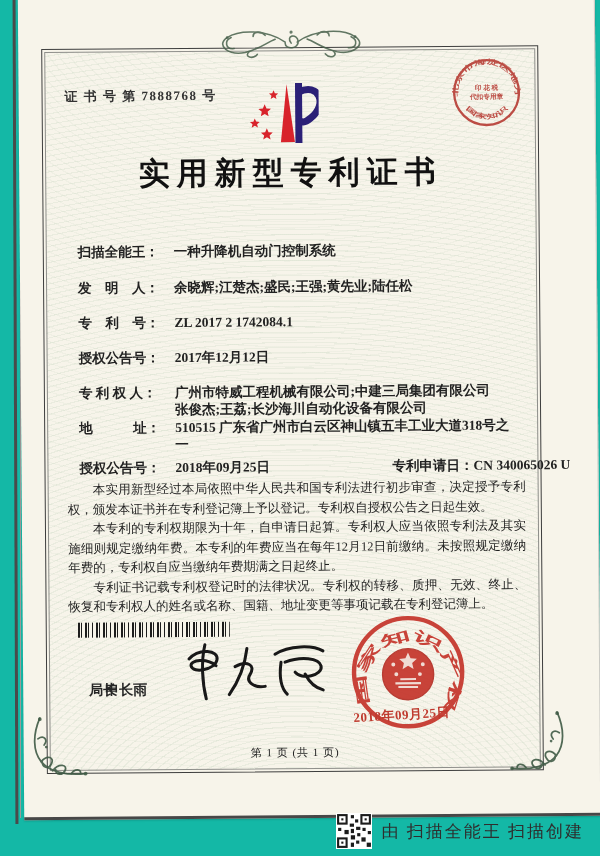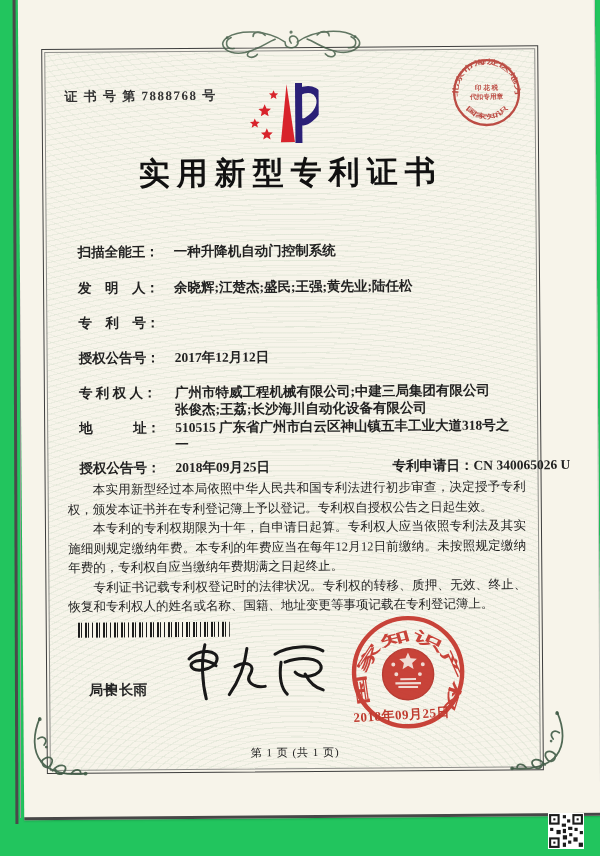--- a/index.html
+++ b/index.html
@@ -6,21 +6,21 @@
     --seal-red:#bf3a2e;
     --logo-red:#d8232b;
     --logo-navy:#2b2077;
     --ornament-green:#47604b;
     --paper:#f7f4ea;
     --ink:#262626;
   }
   *{margin:0;padding:0;box-sizing:border-box;}
   html,body{width:600px;height:856px;overflow:hidden;}
   body{background:#fdfdfd;font-family:"Liberation Serif","DejaVu Serif",serif;color:var(--ink);}
-  #photo{position:relative;width:600px;height:856px;background:#22c55e;overflow:hidden;}
+  #photo{position:relative;width:600px;height:856px;background:#14b8a6;overflow:hidden;}
 
   
   .page-edge-dark{position:absolute;left:14px;top:0;width:3px;height:824px;background:#4a4a4a;transform:rotate(-0.2deg);}
   .page-edge-light{position:absolute;left:20px;top:0;width:1px;height:818px;background:#9a9a9a;}
 
   .paper{position:absolute;left:21px;top:-8px;width:577px;height:826px;background:var(--paper);
          transform:rotate(-0.45deg);transform-origin:50% 50%;
          border-bottom:3px solid #474747;border-right:1px solid #c9c9c4;
          box-shadow:0 1px 2px rgba(0,0,0,.18);}
 
@@ -165,20 +165,21 @@
     <div class="abs row" style="top:250px">
       <span class="lbl">扫描全能王：</span>
       <span class="val">一种升降机自动门控制系统</span>
     </div>
     <div class="abs row" style="top:286px">
       <span class="lbl">发　明　人：</span>
       <span class="val">余晓辉;江楚杰;盛民;王强;黄先业;陆任松</span>
     </div>
     <div class="abs row" style="top:321px">
       <span class="lbl">专　利　号：</span>
+      <span class="val">ZL 2017 2 1742084.1</span>
     </div>
     <div class="abs row" style="top:356px">
       <span class="lbl">授权公告号：</span>
       <span class="val">2017年12月12日</span>
     </div>
     <div class="abs row" style="top:391px">
       <span class="lbl">专 利 权 人：</span>
       <span class="val">广州市特威工程机械有限公司;中建三局集团有限公司</span>
     </div>
     <div class="abs row2" style="top:408px;left:154px">张俊杰;王荔;长沙海川自动化设备有限公司</div>
@@ -274,15 +275,16 @@
           <rect x="25" y="14" width="3" height="3"></rect>
           <rect x="30" y="17" width="3" height="3"></rect>
         <rect x="14" y="21" width="4" height="4"></rect>
           <rect x="20" y="19" width="3" height="3"></rect>
           <rect x="24" y="23" width="4" height="4"></rect>
         <rect x="14" y="28" width="3" height="4"></rect>
           <rect x="19" y="26" width="3" height="3"></rect>
           <rect x="29" y="28" width="4" height="4"></rect>
       </g>
     </svg>
+    <span class="txt">由 扫描全能王 扫描创建</span>
   </div>
 
 </div>
 
 </body></html>

